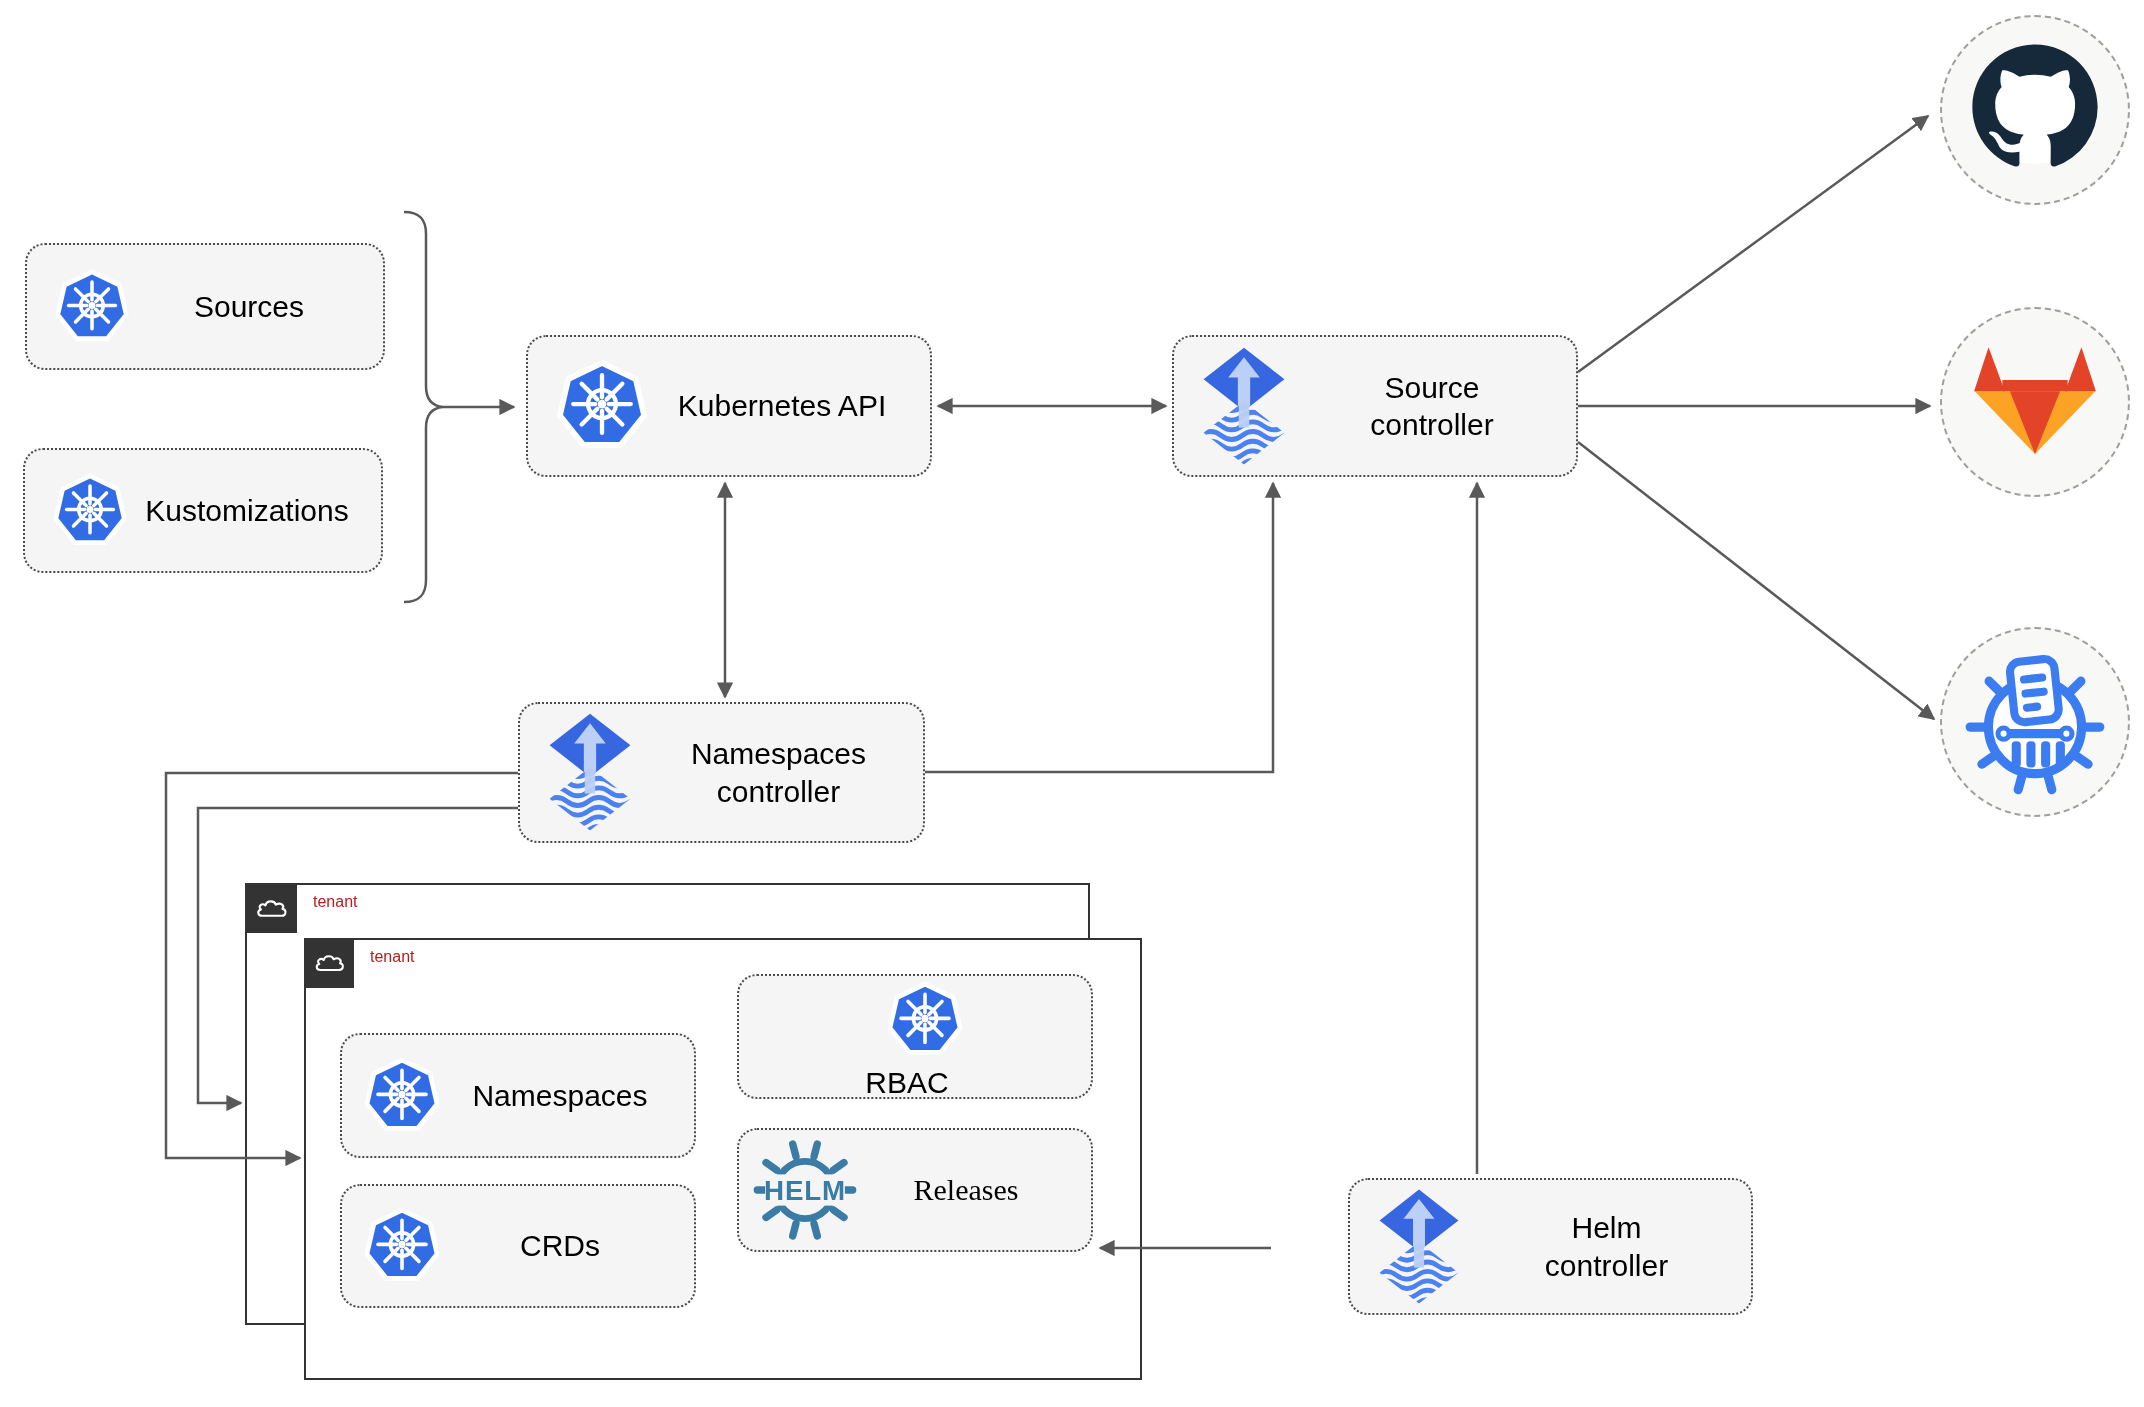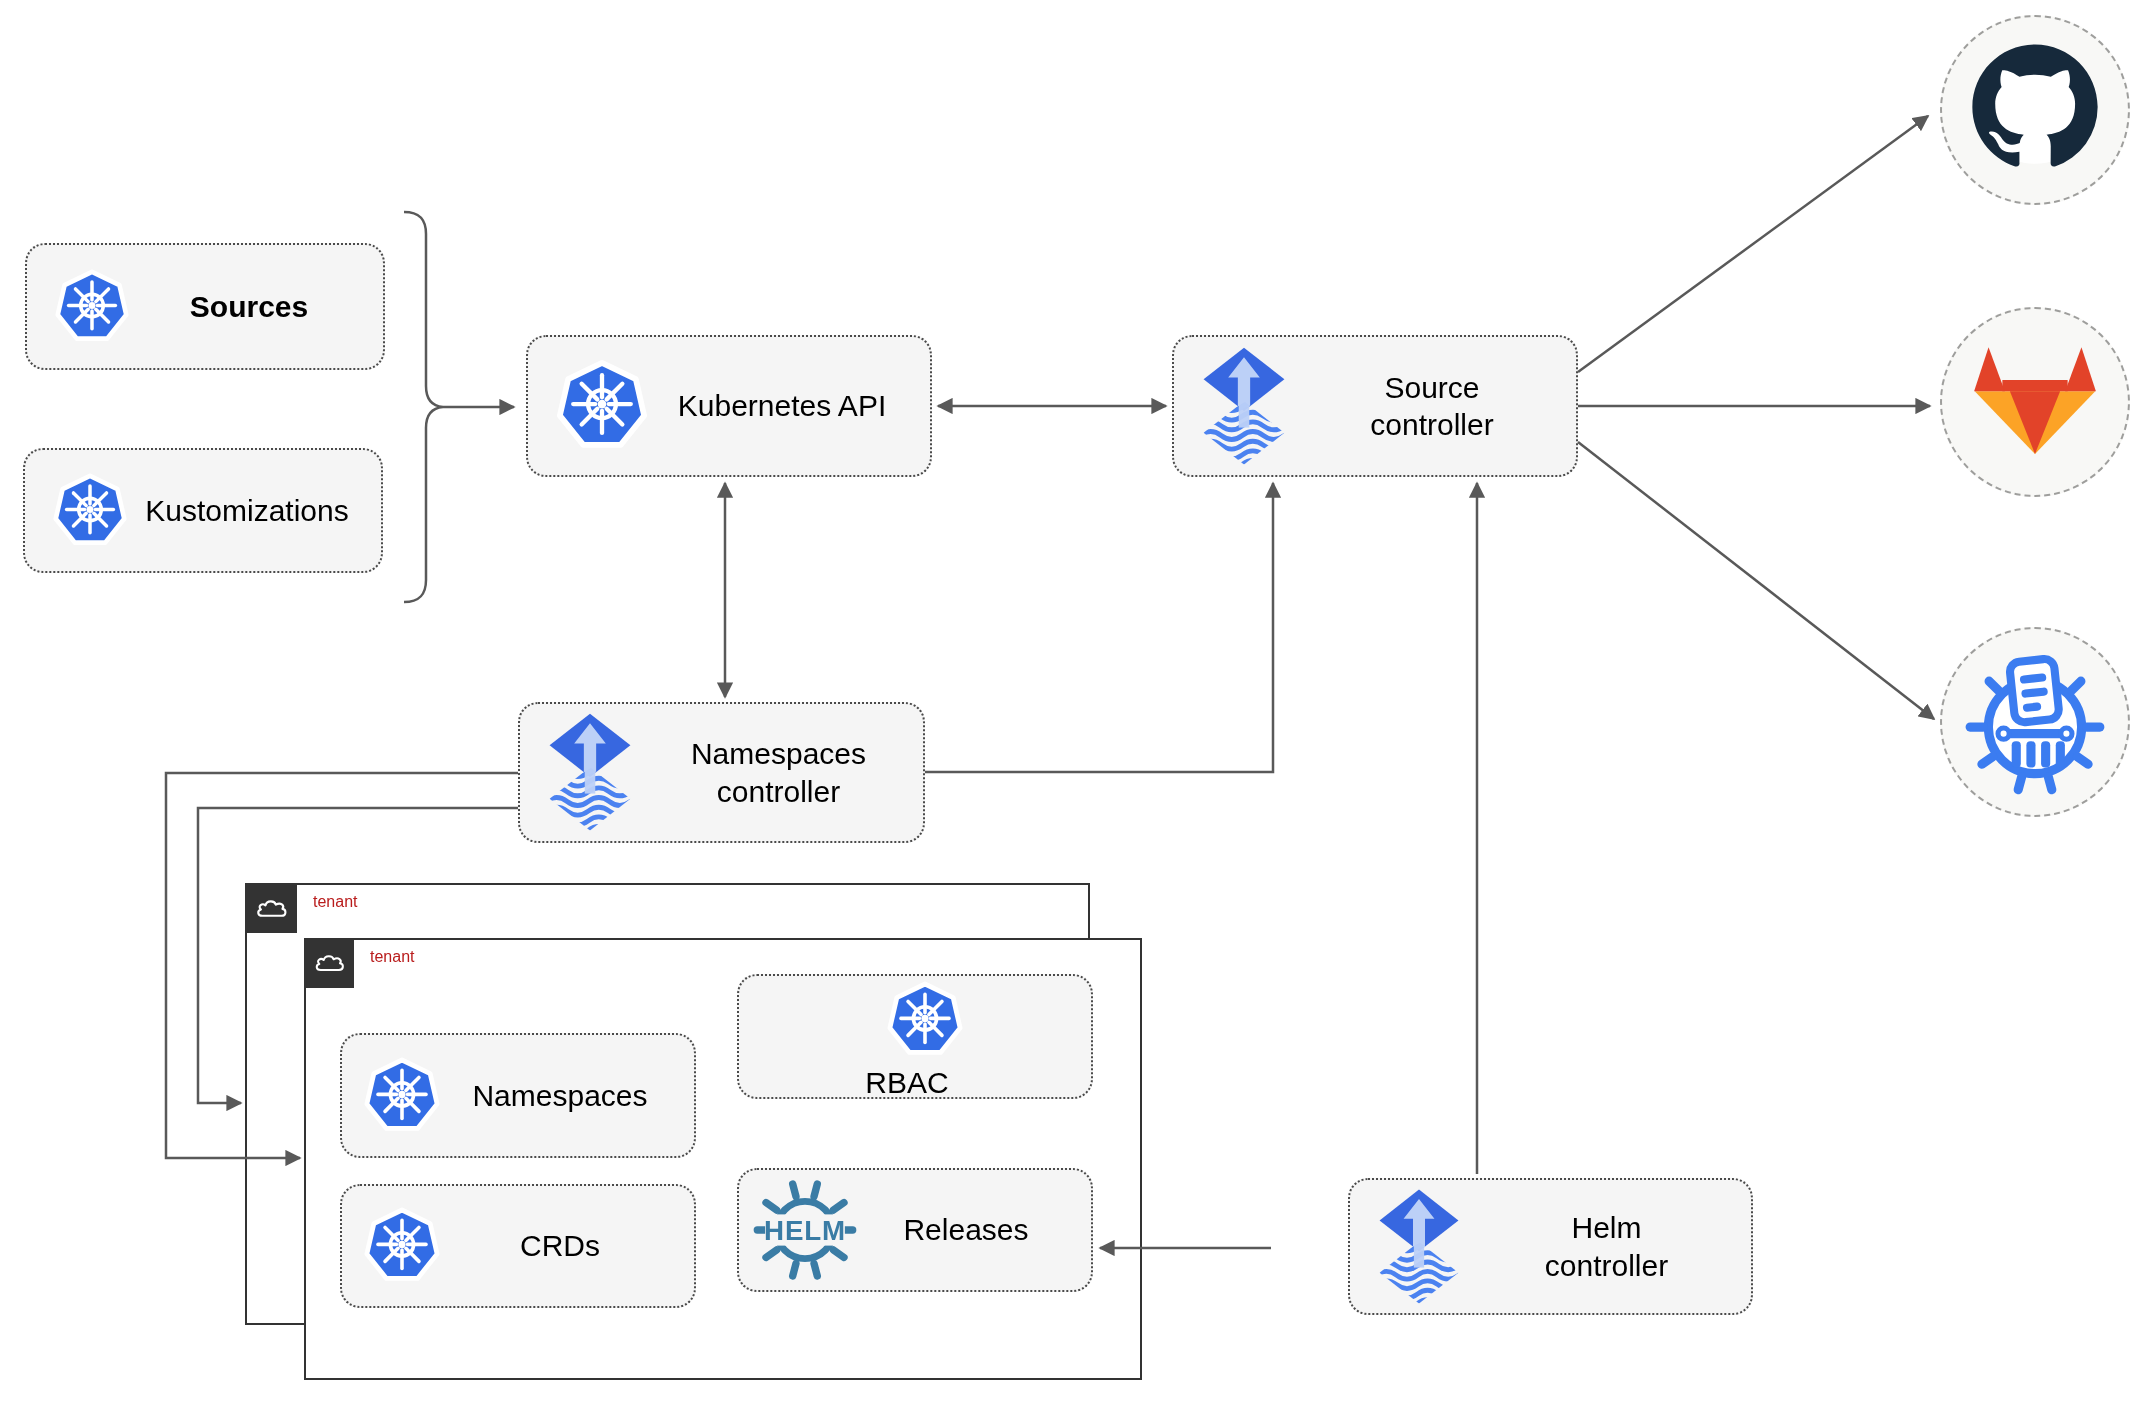--- a/index.html
+++ b/index.html
@@ -10,30 +10,30 @@
 
   
   .node{position:absolute;box-sizing:border-box;background:#f5f5f5;
         border:2.5px dotted #4a4a4a;border-radius:20px;
         display:flex;align-items:center;}
   .node .icon{flex:0 0 auto;margin-left:26px;}
   .node .box-label{flex:1;text-align:center;font-size:30px;color:#000;
                    line-height:1.25;padding-right:16px;}
   .node .box-label.wrap{max-width:180px;margin:16px auto;padding-right:0;}
 
-  #box-sources       {left:25px;  top:243px; width:360px; height:127px;font-weight:bold;}
+  #box-sources       {left:25px;  top:243px; width:360px; height:127px;}
   #box-kustomizations{left:23px;  top:448px; width:360px; height:125px;}
   #box-k8s-api       {left:526px; top:335px; width:406px; height:142px;}
   #box-source-ctrl   {left:1172px;top:335px; width:406px; height:142px;}
   #box-kustomize-ctrl{left:518px; top:702px; width:407px; height:141px;}
   #box-helm-ctrl     {left:1348px;top:1178px;width:405px; height:137px;}
   #box-namespaces    {left:340px; top:1033px;width:356px; height:125px;}
   #box-rbac          {left:737px; top:974px;width:356px; height:125px;flex-direction:column;}
   #box-crds          {left:340px; top:1184px;width:356px; height:124px;}
-  #box-releases      {left:737px; top:1168px;width:356px; height:124px;}
+  #box-releases      {left:737px; top:1128px;width:356px; height:124px;font-family:Liberation Serif, serif;}
 
   
   .tenant{position:absolute;box-sizing:border-box;background:#ffffff;
           border:2.5px solid #333333;}
   #tenant-back {left:245px;top:883px;width:845px;height:442px;}
   #tenant-front{left:304px;top:938px;width:838px;height:442px;}
   .tenant-header{position:absolute;left:-2.5px;top:-2.5px;width:52px;height:50px;
                  background:#333333;display:flex;align-items:center;justify-content:center;}
   .tenant-label{position:absolute;left:66px;top:8px;font-size:16px;color:#b91c1c;}
 

